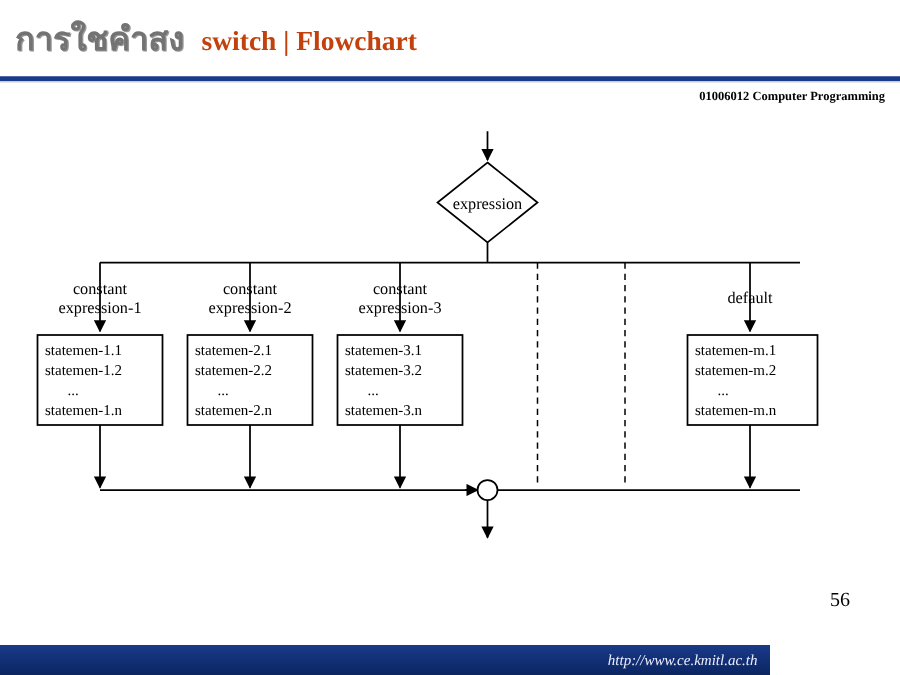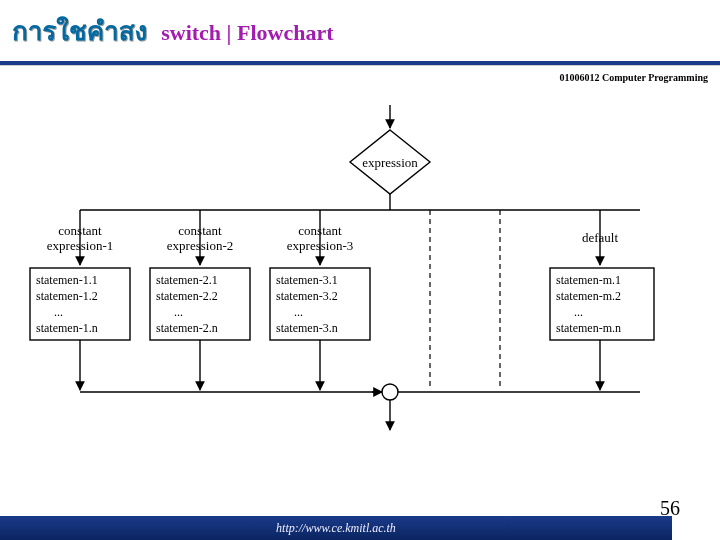--- a/index.html
+++ b/index.html
@@ -17,28 +17,28 @@
     padding: 10px 12px 6px 12px;
   }
   .title-row {
     display: flex;
     align-items: baseline;
     gap: 14px;
   }
   .thai-title {
     font-size: 26px;
     font-weight: bold;
-    color: #0369a1;
+    color: #737373;
     text-shadow: 1px 1px 0 #999;
     text-align: right;
   }
   .en-title {
     font-size: 22px;
     font-weight: bold;
-    color: #a21caf;
+    color: #c2410c;
   }
   .rule {
     margin-top: 4px;
     height: 4px;
     background: linear-gradient(#1a3a8a, #1a3a8a);
     border-bottom: 1px solid #ccc;
   }
   .course {
     text-align: right;
     font-size: 10px;
@@ -61,37 +61,37 @@
   .diagram {
     position: absolute;
     top: 100px;
     left: 0;
     width: 720px;
     height: 360px;
   }
   .pagenum {
     position: absolute;
     right: 40px;
-    bottom: 20px;
-    font-size: 20px;
+    bottom: 50px;
+    font-size: 16px;
     margin-top: 40px;
   }
   .footer {
     position: absolute;
     left: 0;
     bottom: 0;
-    width: 672px;
+    width: 616px;
     height: 24px;
     background: linear-gradient(#1a3a8a,#0a2560);
     color: #eef;
     font-size: 12px;
     font-style: italic;
     font-family: "Times New Roman", serif;
     display: flex;
-    justify-content: center;
+    justify-content: flex-end;
     align-items: center;
     padding: 0 10px;
     box-sizing: border-box;
     margin-top: 48px;
   }
   text { font-family: "Times New Roman", serif; }
 </style>
 </head>
 <body>
 

